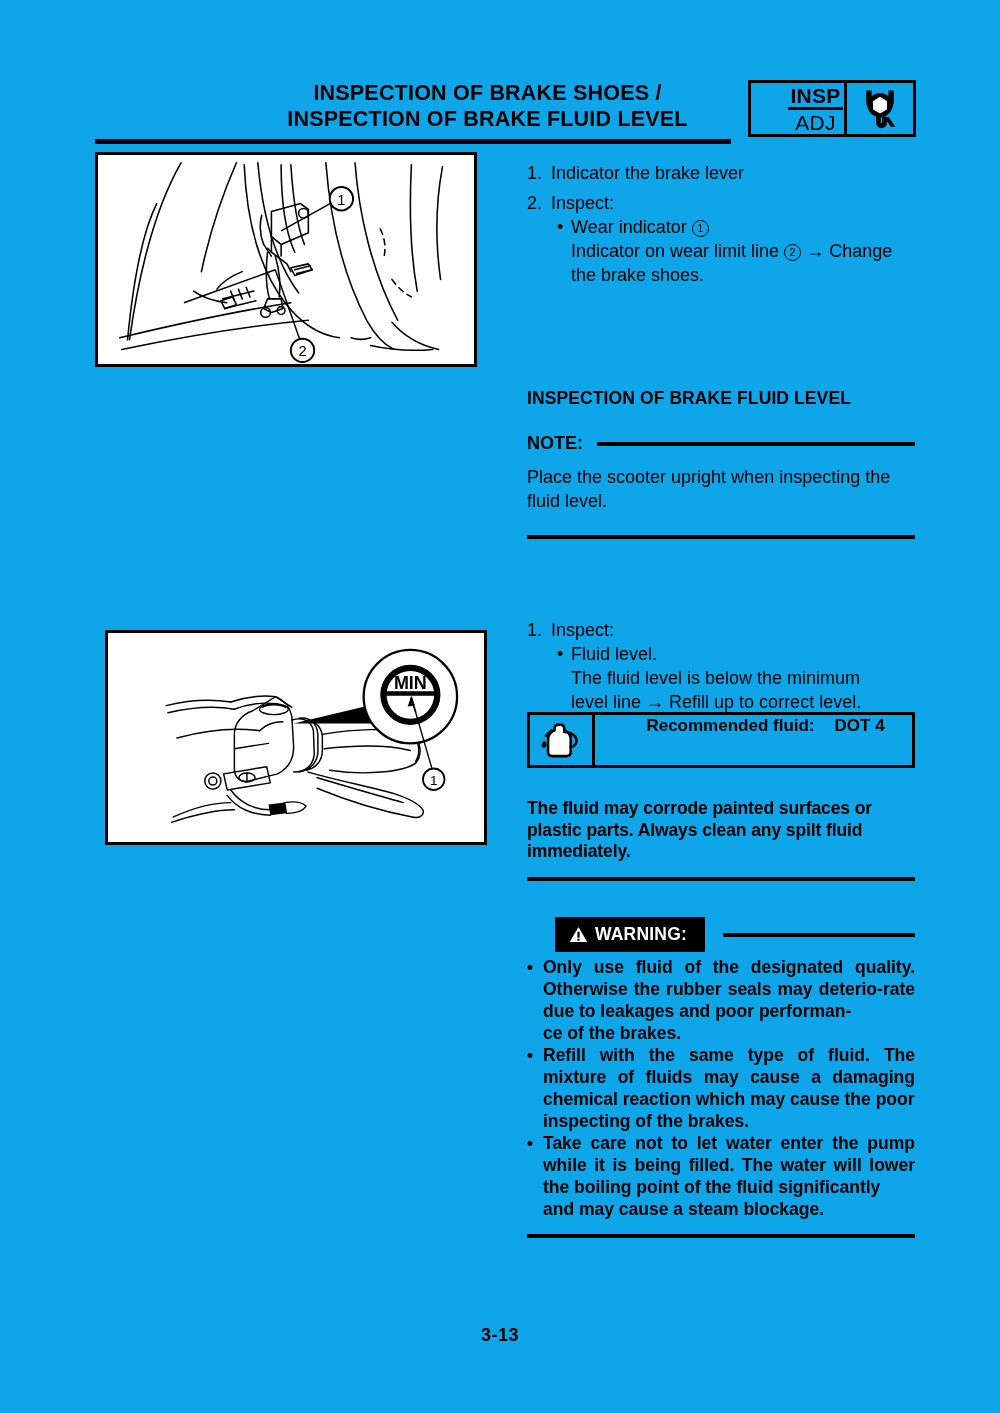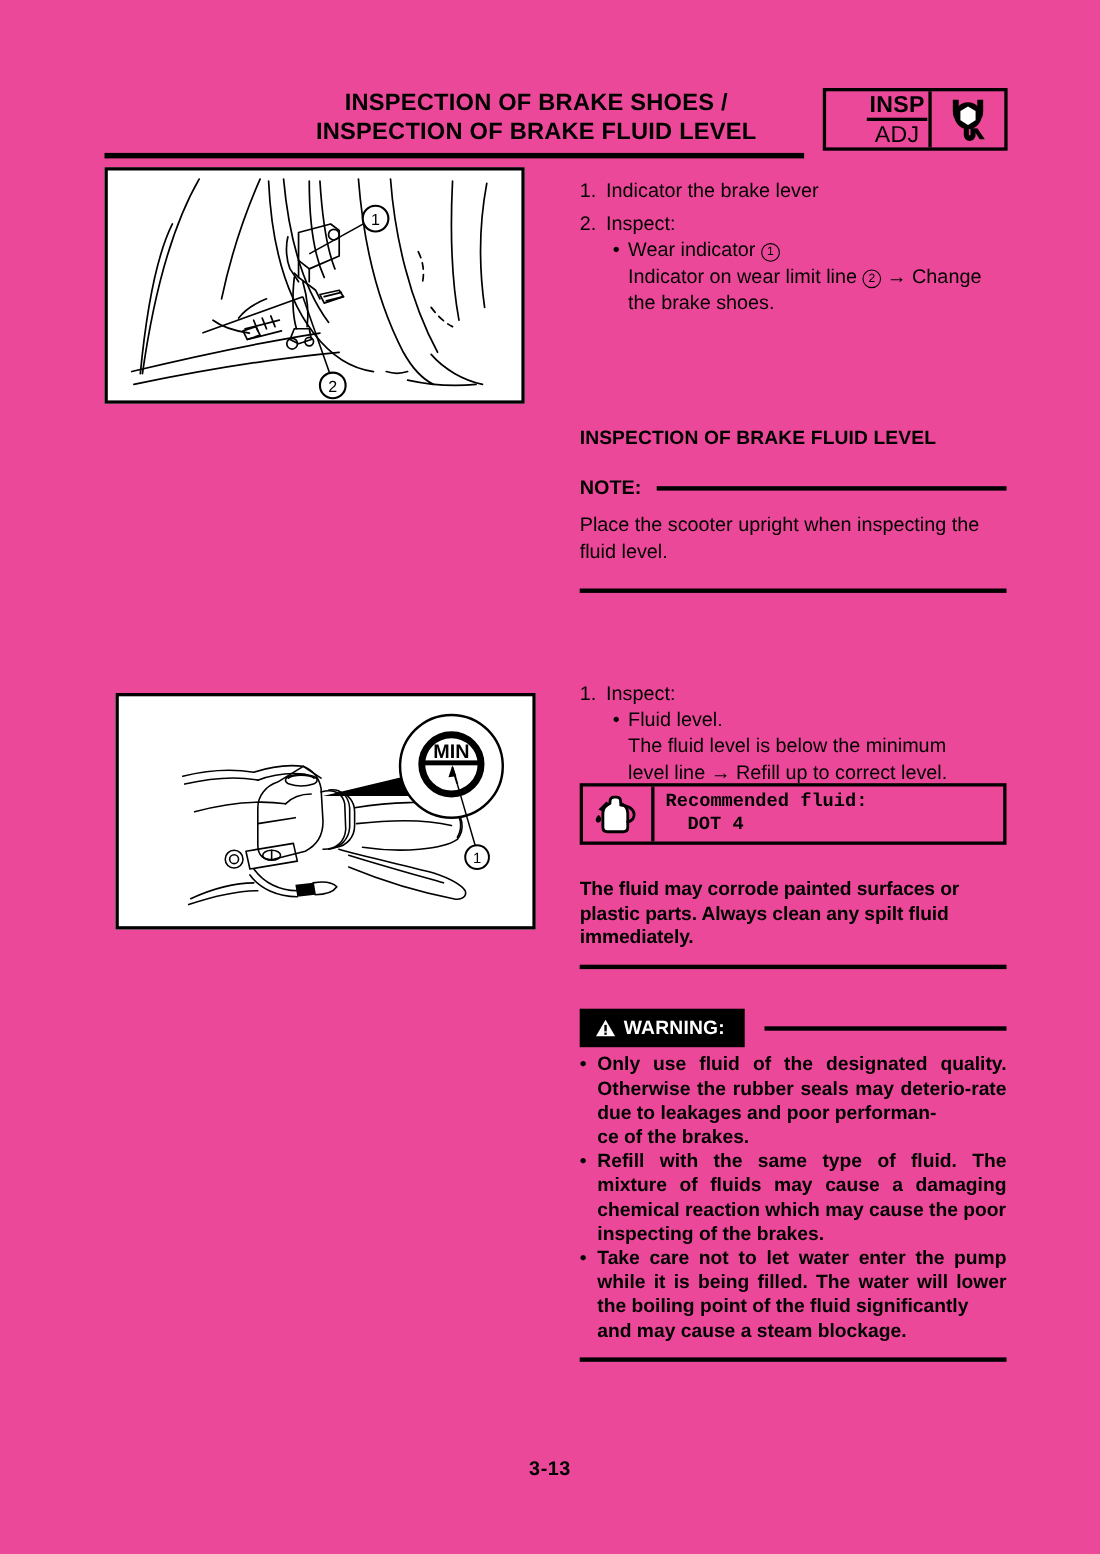--- a/index.html
+++ b/index.html
@@ -8,21 +8,21 @@
     background: #ffffff;
   }
   body {
     font-family: "Liberation Sans", sans-serif;
     color: #000000;
   }
   .page {
     position: relative;
     width: 1000px;
     height: 1413px;
-    background: #ec4899;
+    background: #0ea5e9;
     overflow: hidden;
   }
 
   
   .header {
     position: absolute;
     left: 0;
     top: 0;
     width: 1000px;
     height: 140px;
@@ -188,24 +188,23 @@
     width: 62px;
     flex: none;
     border-right: 3px solid #000;
     display: flex;
     align-items: center;
     justify-content: center;
   }
   .fluid-text-cell {
     flex: 1;
     display: flex;
-    flex-direction: column;
+    flex-direction: row;
     justify-content: center;
-    padding-left: 10px;
-    font-family: Liberation Mono, monospace;
+    padding-left: 24px;
   }
   .fluid-line1 { font-size: 17px; font-weight: bold; line-height: 21px; }
   .fluid-line2 { font-size: 17px; font-weight: bold; line-height: 21px; padding-left: 20px; }
 
   
   .attn-row { display: flex; align-items: center; }
   .attn-label {
     background: #d0d0d0;
     font-size: 17.5px;
     font-weight: bold;
@@ -215,21 +214,21 @@
   }
   .attn-row .rule { flex: 1; height: 4px; margin-left: 16px; }
   .attn-body {
     font-size: 17.5px;
     font-weight: bold;
     line-height: 21.5px;
     letter-spacing: -0.1px;
   }
 
   
-  .warn-row { display: flex; align-items: center; }
+  .warn-row { display: flex; align-items: center; margin-left: 28px; }
   .warn-label {
     background: #000;
     color: #fff;
     font-size: 17.5px;
     font-weight: bold;
     padding: 7px 18px 7px 14px;
     flex: none;
     display: flex;
     align-items: center;
     gap: 7px;

